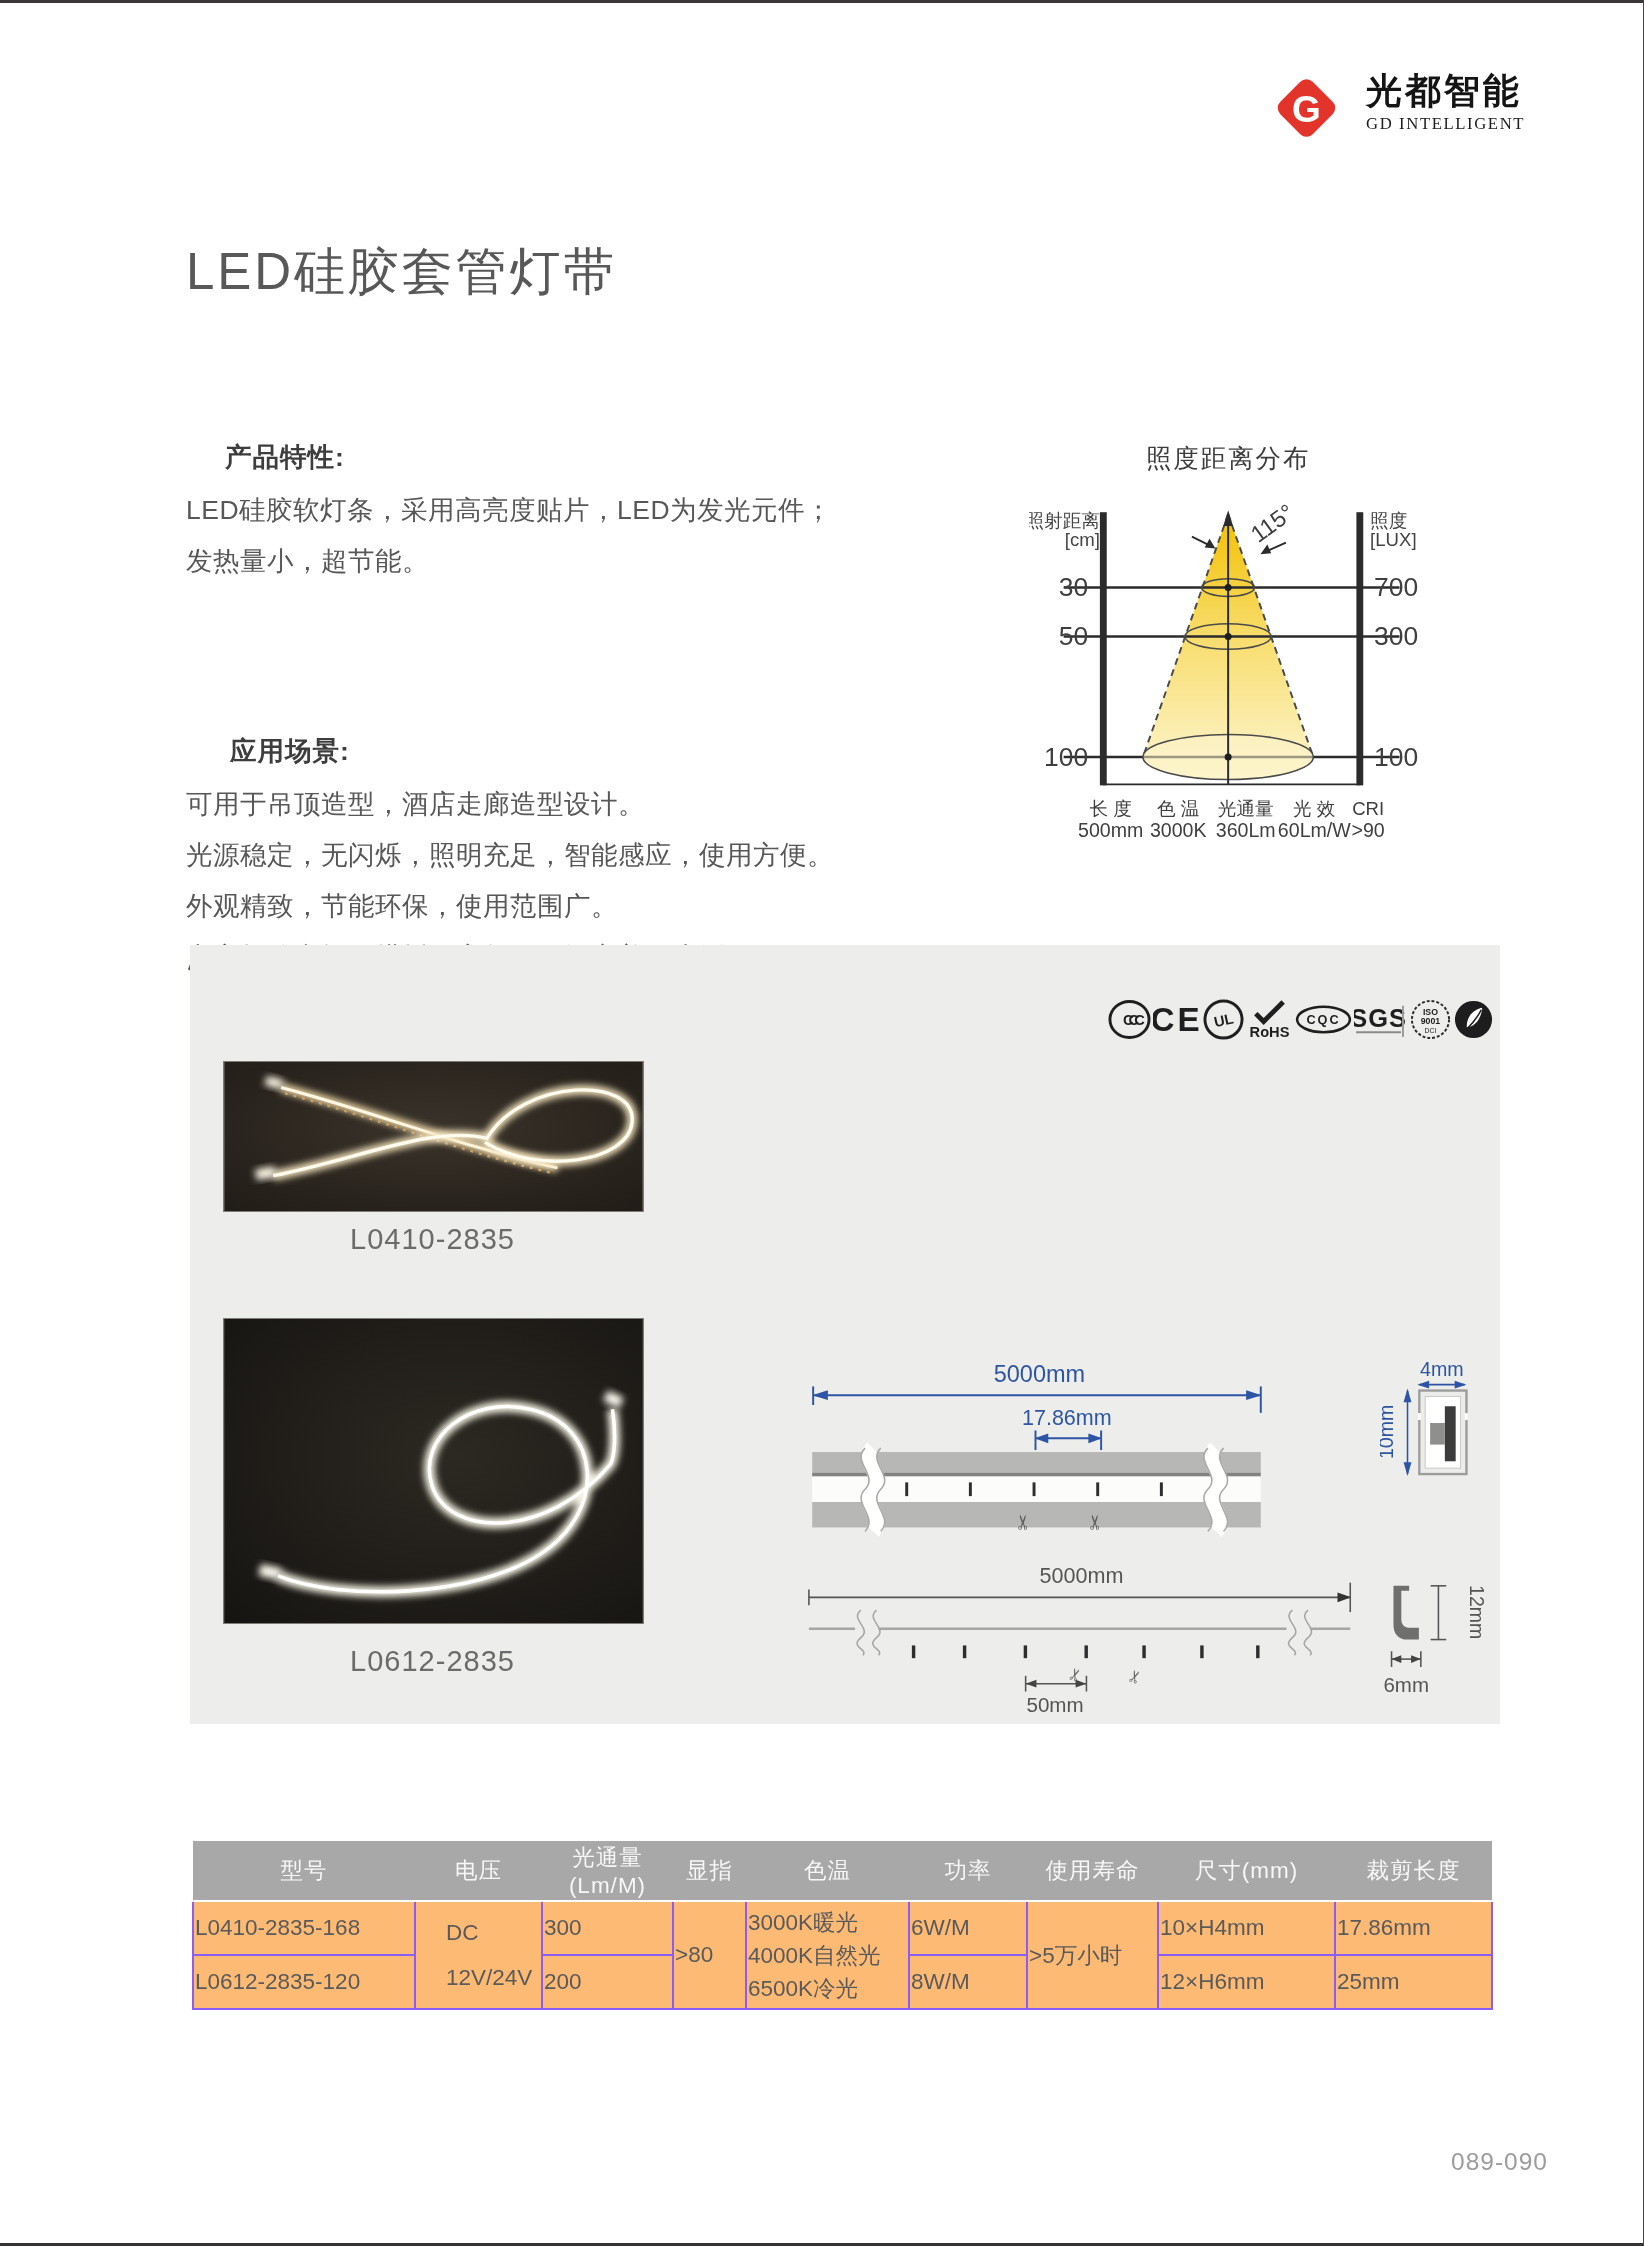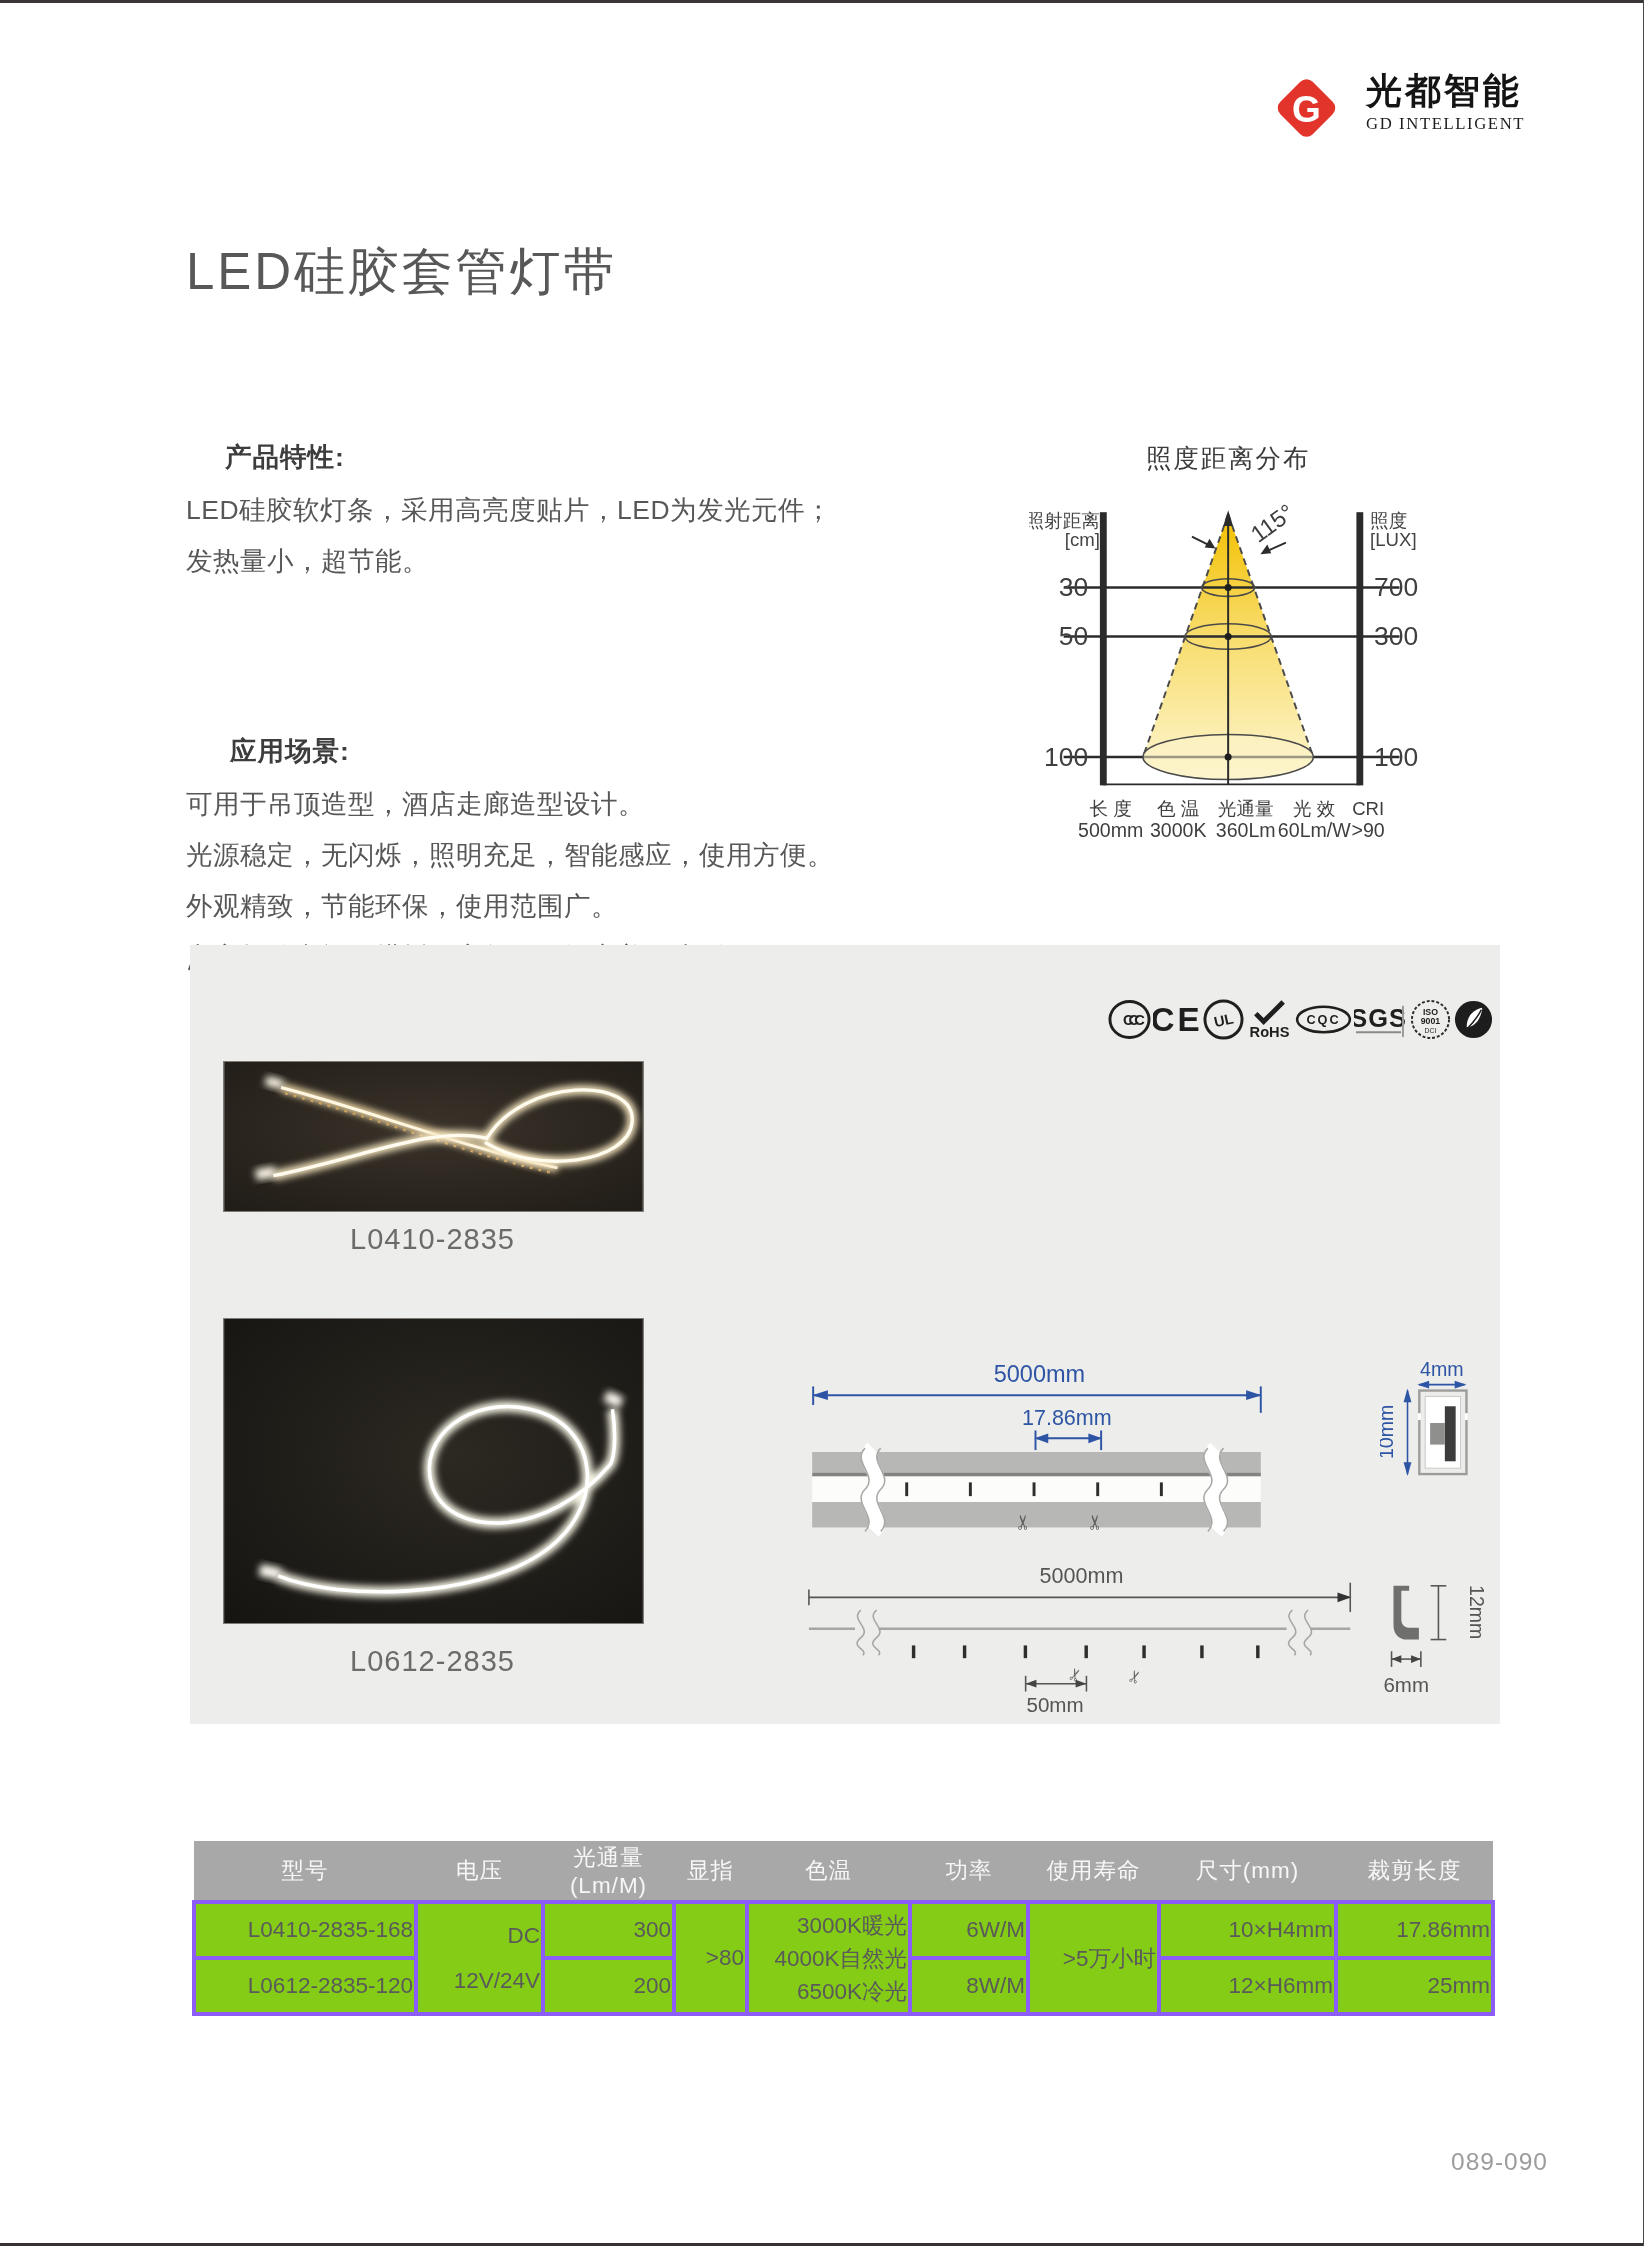--- a/index.html
+++ b/index.html
@@ -29,23 +29,23 @@
   
   .certs{position:absolute;left:1108px;top:996px;width:386px;height:47px;display:flex;align-items:center;justify-content:space-between;}
 
   
   .photo{position:absolute;border:1px solid #7e7b76;overflow:hidden;}
   .photo-label{position:absolute;left:223px;width:419px;text-align:center;font-size:29px;color:#6b6b6b;letter-spacing:1px;}
 
   
   .spec{position:absolute;left:192px;top:1841px;width:1300px;border-collapse:collapse;table-layout:fixed;}
   .spec th{height:49px;background:#a8a8a8;color:#f7f7f7;font-size:22.5px;font-weight:400;border-bottom:2.9px solid #ffffff;letter-spacing:1px;}
-  .spec td{height:50px;background:#84cc16;color:#5a5a5a;font-size:22.5px;text-align:right;vertical-align:middle;border:4px solid #8b5cf6;}
+  .spec td{height:50px;background:#fdba74;color:#5a5a5a;font-size:22.5px;text-align:left;vertical-align:middle;border:2px solid #8b5cf6;}
   .spec .cct{line-height:33px;}
-  .spec .volt div{line-height:45px;}
+  .spec .volt div{line-height:45px;padding-left:29px;}
 
   .page-no{position:absolute;left:1421px;top:2148px;width:157px;text-align:center;font-size:24.5px;color:#9c9c9c;letter-spacing:1px;}
   svg text{font-family:"Liberation Sans","DejaVu Sans",sans-serif;}
 </style>
 </head>
 <body>
 
 <div id="page">
   <div class="edge-top"></div>
   <div class="edge-bottom"></div>

